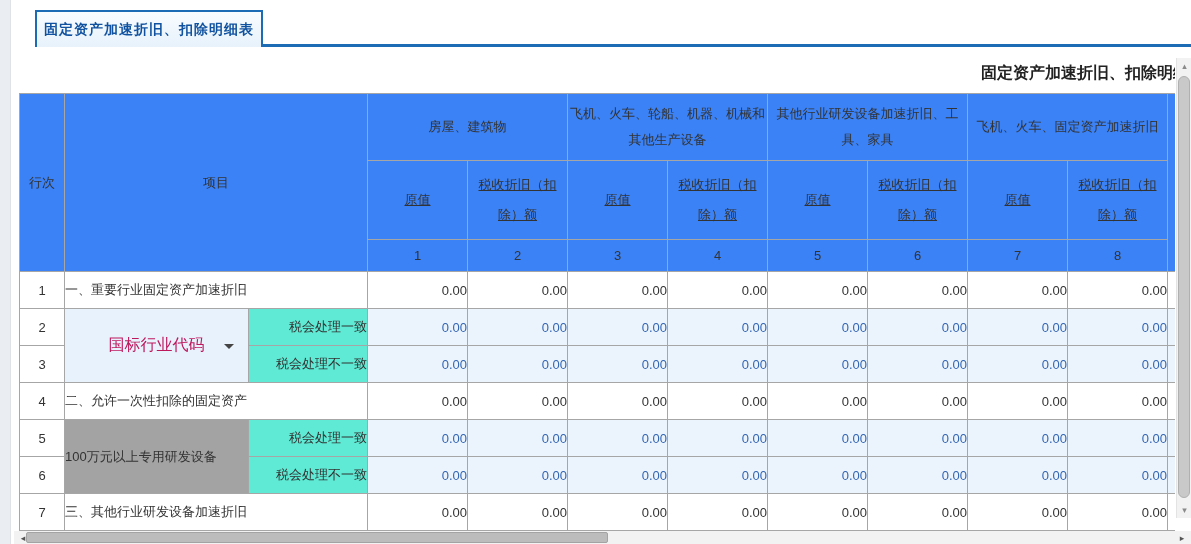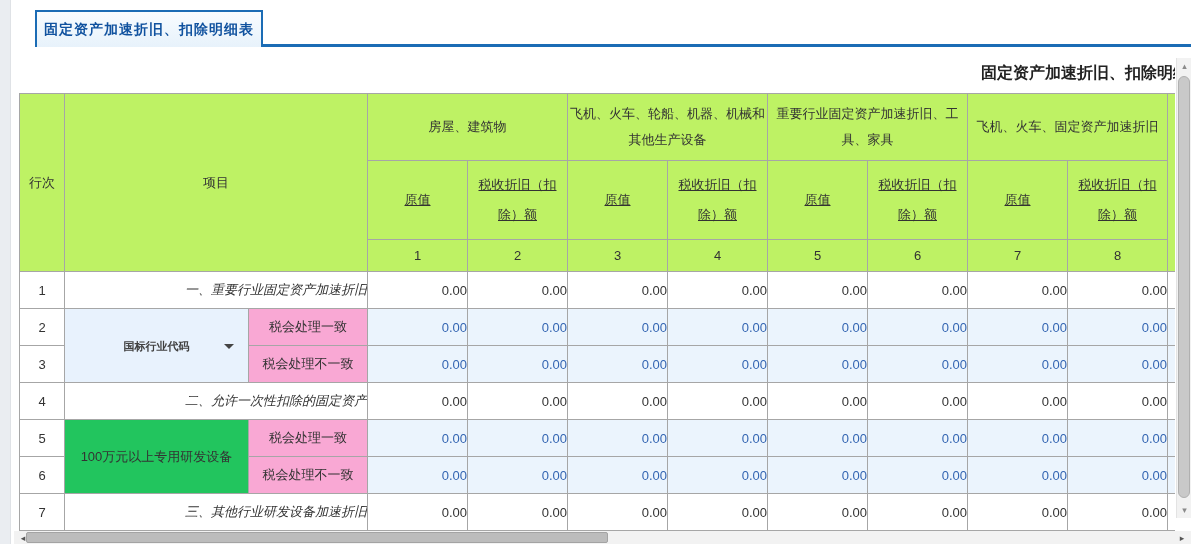--- a/index.html
+++ b/index.html
@@ -43,38 +43,38 @@
     border-collapse:collapse; table-layout:fixed; width:1248px;
     background:#ffffff;
   }
   table.grid th, table.grid td {
     border:1px solid #a6a6a6; font-size:13px; color:#333333;
     font-weight:normal; vertical-align:middle; overflow:hidden; padding:0;
   }
   thead tr.group-row { height:67px; }
   thead tr.sub-row   { height:79px; }
   thead tr.num-row   { height:31px; }
-  thead th { text-align:center; color:#404040; background:#bef264; }
+  thead th { text-align:center; color:#404040; background:#3b82f6; }
   th.h-group { line-height:26px; padding:0 10px; }
   th.h-sub   { line-height:30px; padding:0 12px;text-decoration:underline; }
   th.h-num   { line-height:31px; }
   tbody tr { height:37px; }
   td.line-no { text-align:center; color:#333; }
-  td.item-full { text-align:right; padding-left:14px;font-style:italic; }
-  td.group-cell-plain { text-align:center; padding-left:14px; background:#22c55e; }
+  td.item-full { text-align:left; padding-left:14px; }
+  td.group-cell-plain { text-align:left; padding-left:14px; background:#a3a3a3; }
   td.group-cell-dropdown {
     background:#e8f2fd; position:relative; text-align:center; cursor:pointer;
   }
-  .dropdown-text { color:#404040; font-size:11px;font-weight:bold; }
+  .dropdown-text { color:#be185d; font-size:16px; }
   .dropdown-caret {
     position:absolute; right:14px; top:50%; margin-top:-2px;
     width:0; height:0; border-left:5px solid transparent;
     border-right:5px solid transparent; border-top:5px solid #444;
   }
-  td.sub-label { text-align:center; padding-left:12px; background:#f9a8d4; }
+  td.sub-label { text-align:right; padding-left:12px; background:#5eead4; }
   td.val { text-align:right; padding-right:10px; color:#333333; background:#ffffff; }
   td.val.editable { background:#ebf4fd; color:#3465b2; cursor:text; }
   td.clip-cell { background:#ffffff; }
   td.clip-cell.editable { background:#ebf4fd; }
   
   .v-scrollbar {
     position:absolute; left:1176px; top:58px; width:15px; height:460px;
     background:#f2f2f2; border-left:1px solid #e3e3e3; z-index:4;
   }
   .v-arrow { position:absolute; left:0; width:15px; height:16px;
@@ -127,21 +127,21 @@
       <col style="width:100px">
         <col style="width:100px">
         <col style="width:100px">
     </colgroup>
     <thead>
       <tr class="group-row">
         <th rowspan="3">行次</th>
         <th rowspan="3" colspan="2">项目</th>
         <th colspan="2" class="h-group">房屋、建筑物</th>
         <th colspan="2" class="h-group">飞机、火车、轮船、机器、机械和其他生产设备</th>
-        <th colspan="2" class="h-group">重要行业固定资产加速折旧、工具、家具</th>
+        <th colspan="2" class="h-group">其他行业研发设备加速折旧、工具、家具</th>
         <th colspan="2" class="h-group">飞机、火车、固定资产加速折旧</th>
         <th rowspan="3" class="h-clip"></th>
       </tr>
       <tr class="sub-row">
         <th class="h-sub">原值</th>
         <th class="h-sub">税收折旧（扣除）额</th>
         <th class="h-sub">原值</th>
         <th class="h-sub">税收折旧（扣除）额</th>
         <th class="h-sub">原值</th>
         <th class="h-sub">税收折旧（扣除）额</th>

